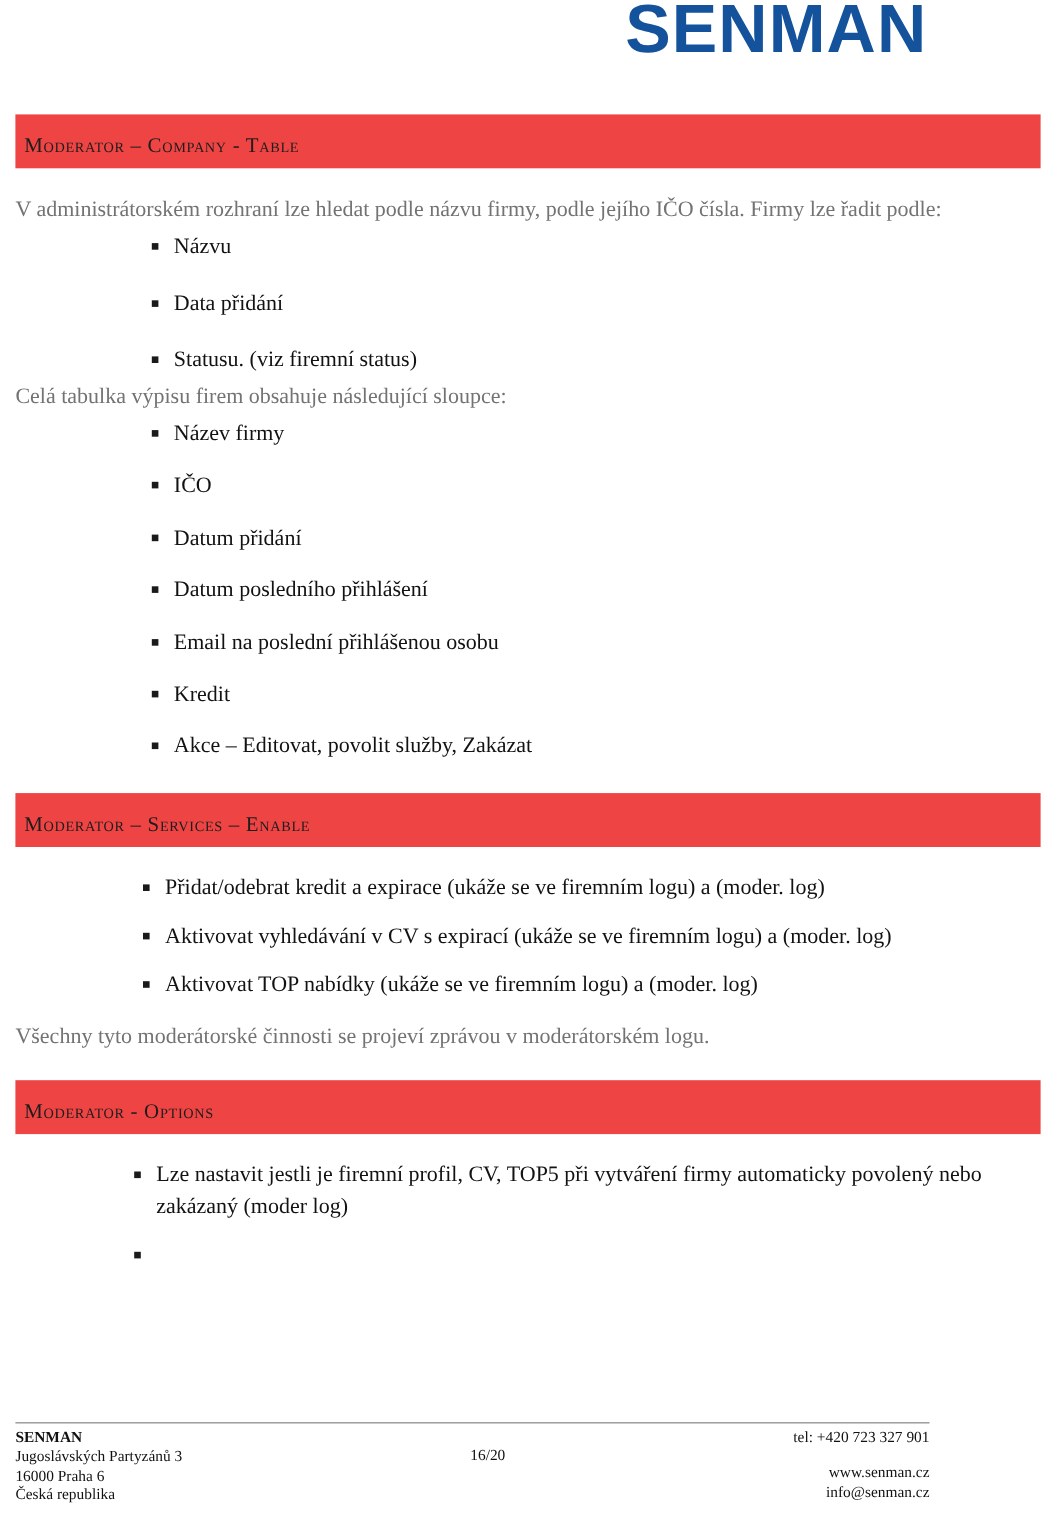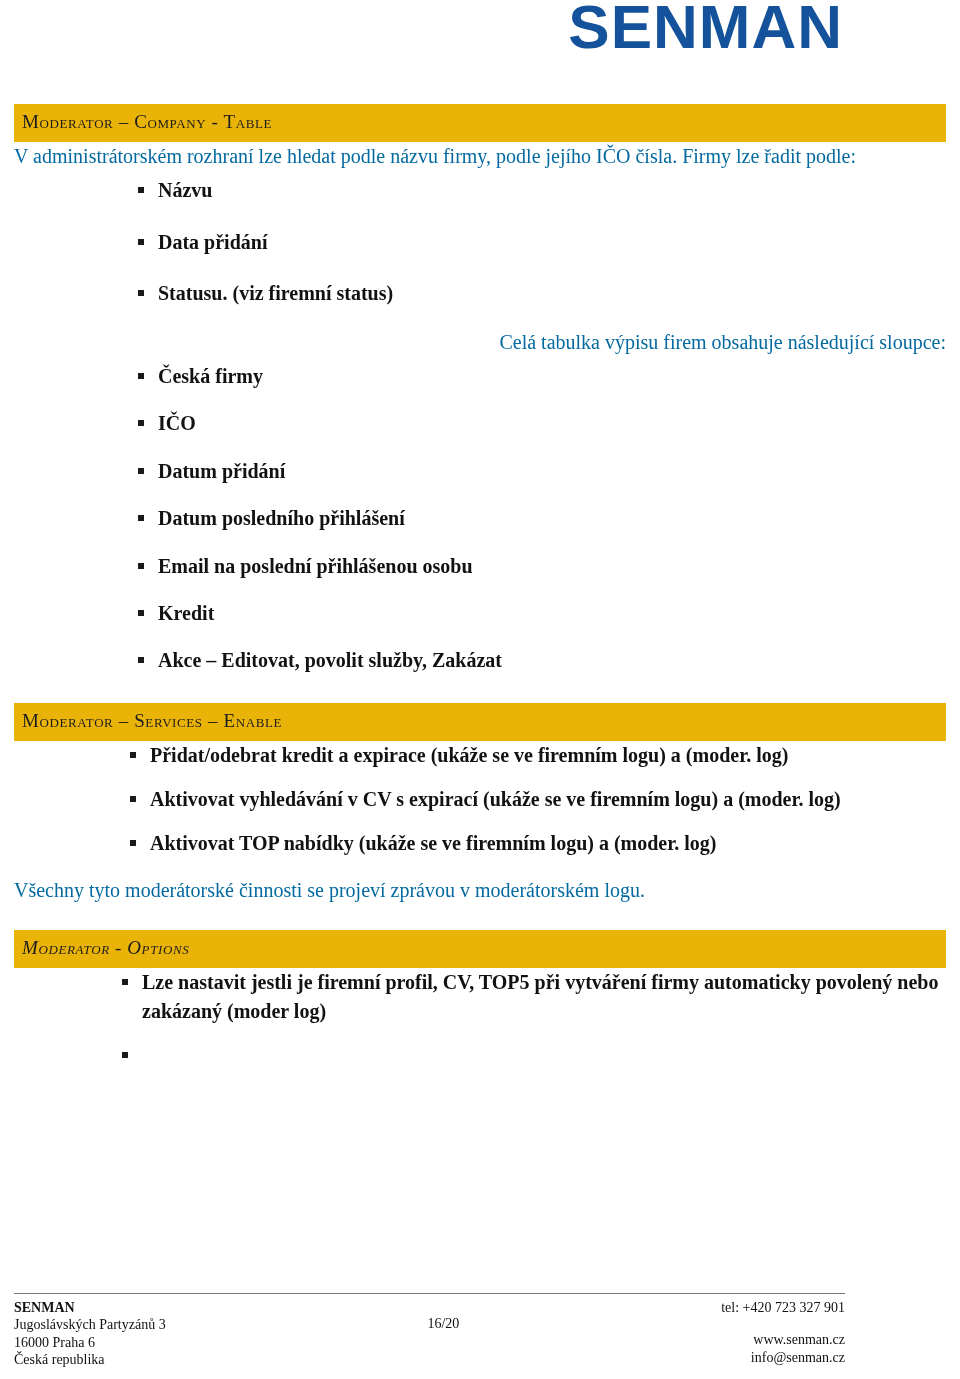--- a/index.html
+++ b/index.html
@@ -46,46 +46,45 @@
   
   .content {
     position: absolute;
     top: 104px;
     left: 14px;
     width: 932px;
   }
 
   
   .section-band {
-    background: #eab308;
-    padding: 7px 0 9px 8px;
+    background: #ef4444;
+    padding: 18px 0 9px 8px;
     font-variant: small-caps;
     font-size: 19px;
     letter-spacing: 0.6px;
     color: #1d1d1d;
-    margin-bottom: 0;
+    margin-bottom: 23px;
   }
   .section-band.second { margin-top: 28px; }
-  .section-band.third  { margin-top: 26px; font-style: italic; }
+  .section-band.third  { margin-top: 26px; }
 
   
   p.para {
     margin: 0 0 6px 0;
     font-size: 20px;
     line-height: 1.42;
-    color: #0369a1;
-  }
-  p.para.gap-top { margin-top: 20px; text-align: right; }
+    color: #737373;
+  }
+  p.para.gap-top { margin-top: 4px; }
 
   
   ul.bullets {
     list-style: none;
     margin: 0;
     padding: 0;
-    font-weight: bold;
   }
   ul.bullets li {
     position: relative;
     font-size: 20px;
     line-height: 1.42;
     color: #121212;
     padding-left: 40px;
     margin: 0 0 23px 0;
   }
   ul.bullets li:last-child { margin-bottom: 0; }
@@ -164,21 +163,21 @@
         <span class="sq"></span>
         <span>Statusu. (viz firemní status)</span>
       </li>
     </ul>
 
     <p class="para gap-top">Celá tabulka výpisu firem obsahuje následující sloupce:</p>
 
     <ul class="bullets indent-2 dense">
       <li>
         <span class="sq"></span>
-        <span>Česká firmy</span>
+        <span>Název firmy</span>
       </li>
       <li>
         <span class="sq"></span>
         <span>IČO</span>
       </li>
       <li>
         <span class="sq"></span>
         <span>Datum přidání</span>
       </li>
       <li>

